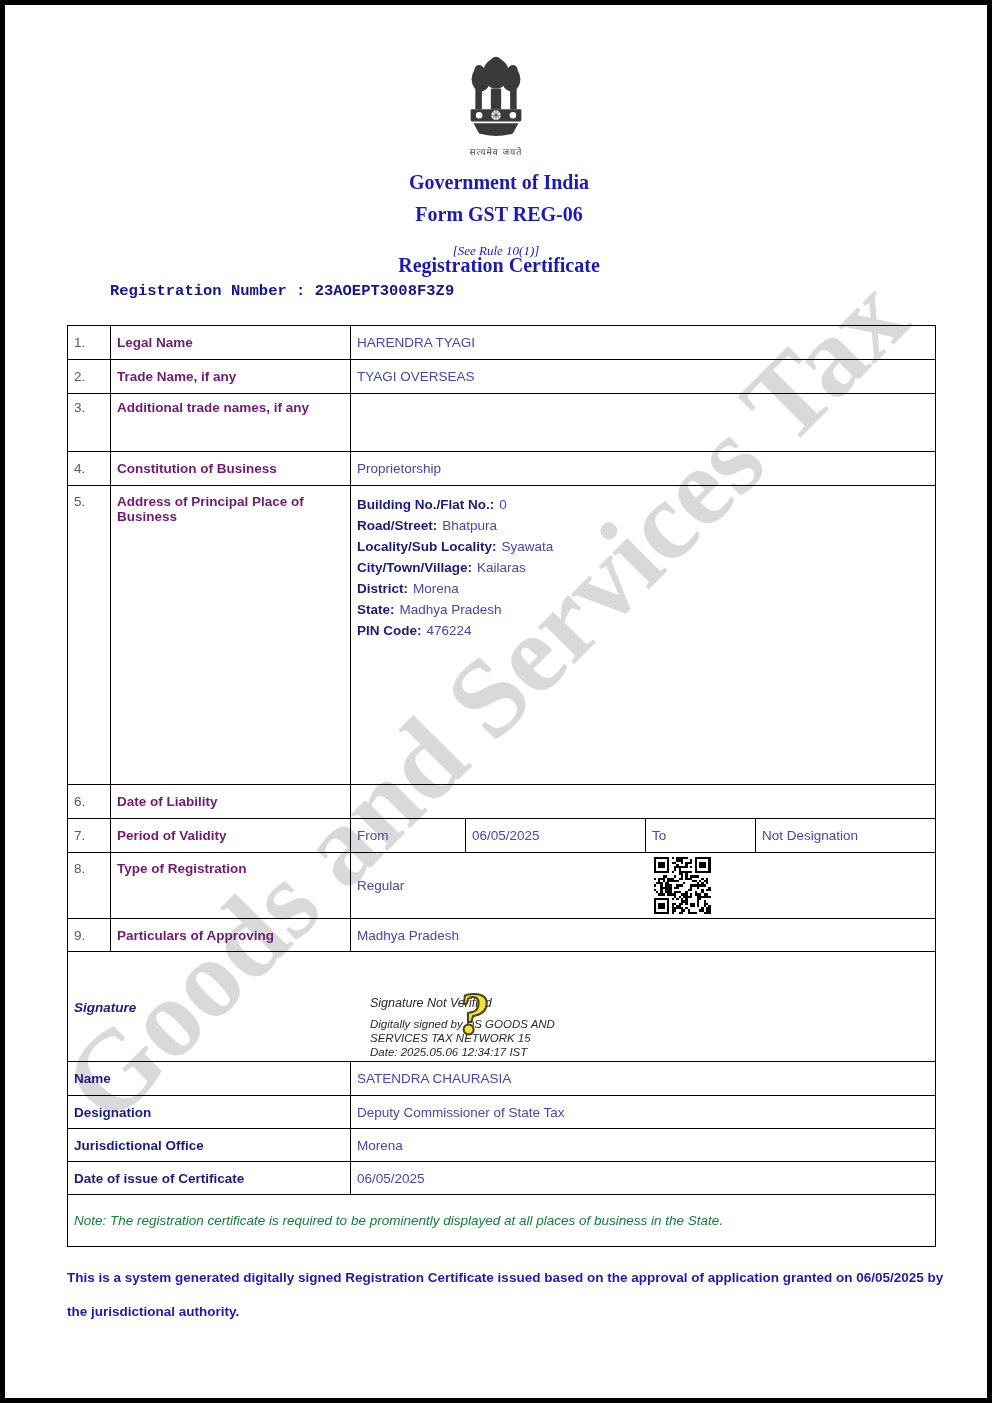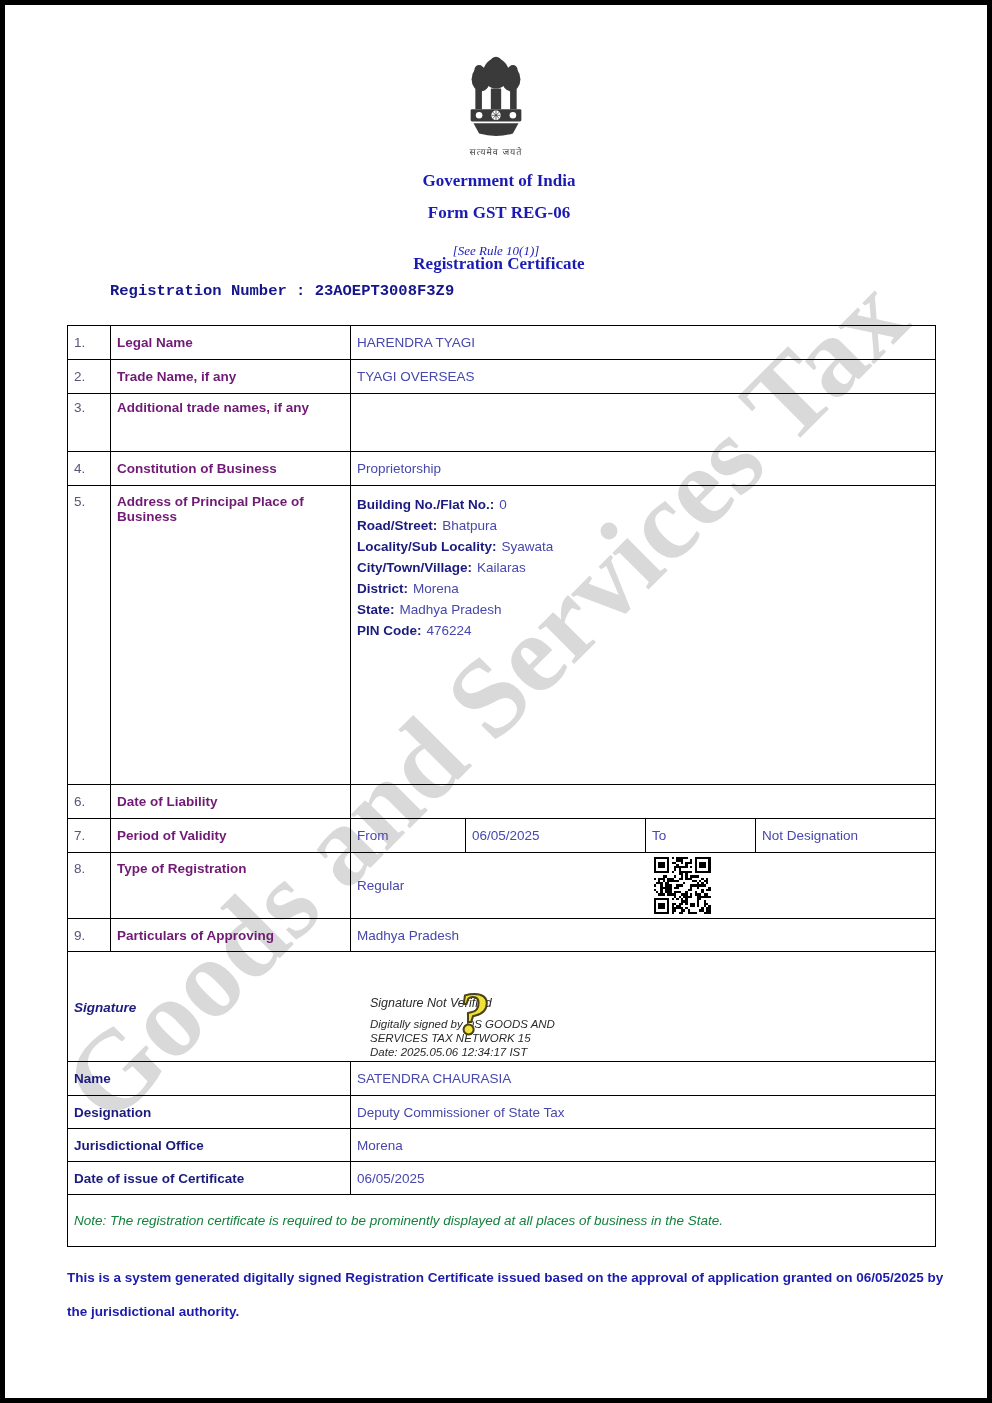--- a/index.html
+++ b/index.html
@@ -33,21 +33,21 @@
     position: absolute; top: 140px; left: 0; width: 100%;
     text-align: center; font-size: 9px; color: #3c3c3c; letter-spacing: 1px;
   }
   .title1 { position: absolute; top: 166px; }
   .title2 { position: absolute; top: 198px; }
   .title3 { position: absolute; top: 222px; }
   .title4 { position: absolute; top: 249px; }
   .heading {
     left: 0; width: 100%; text-align: center;
     font-family: "Liberation Serif", serif;
-    font-weight: bold; font-size: 17px; color: #1b1bb3; padding-left: 6px;
+    font-weight: bold; font-size: 20px; color: #1b1bb3; padding-left: 6px;
   }
   .rule-ref {
     left: 0; width: 100%; text-align: center;
     font-family: "Liberation Serif", serif;
     font-style: italic; font-weight: normal; font-size: 13px; color: #1b1bb3; margin-top: 16px;
   }
   .regnum {
     position: absolute; top: 277px; left: 105px;
     font-family: Liberation Mono, monospace;
     font-weight: bold; font-size: 15.5px; color: #15158c;

